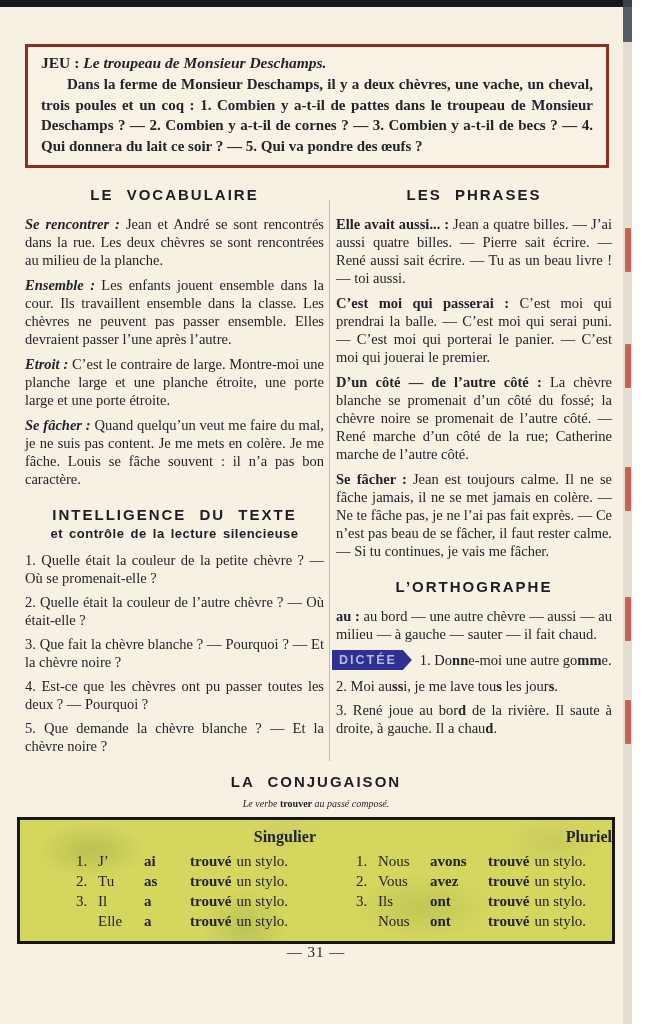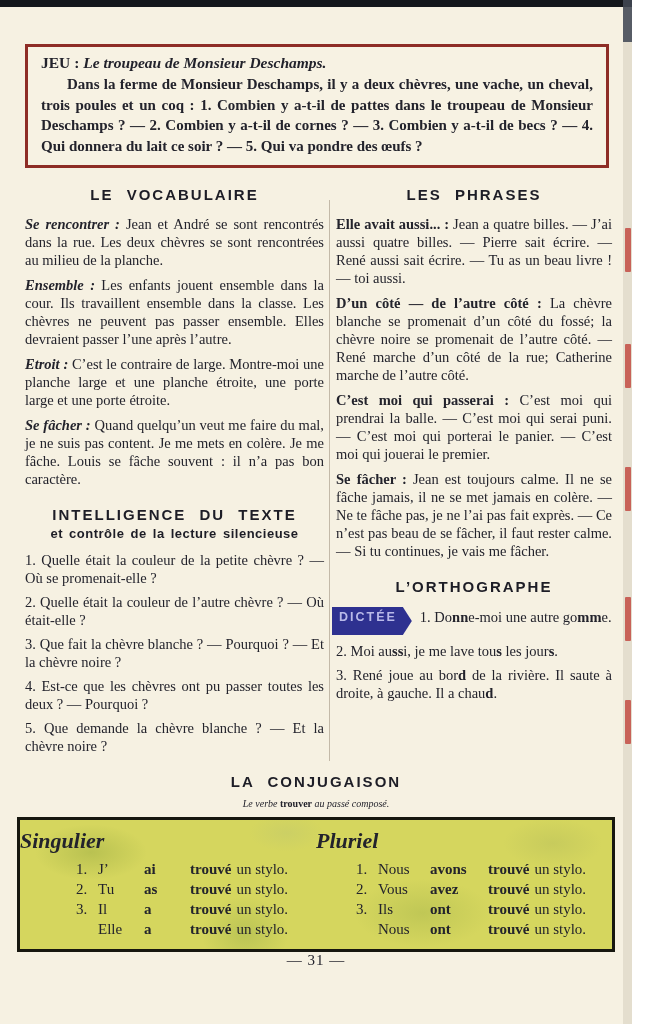--- a/index.html
+++ b/index.html
@@ -42,42 +42,42 @@
   .term-bold{font-weight:bold;}
   .question{font-size:14.5px;line-height:18px;text-align:justify;margin:0 0 6px;}
   .mt-section{margin-top:18px;}
 
   
   .dictee-row{display:flex;align-items:flex-start;margin:3px 0 7px -4px;}
   .dictee-badge{
     flex:none;background:#2e3190;color:#b9bae9;
     font-family:"Liberation Sans","DejaVu Sans",sans-serif;
     font-weight:bold;font-size:12.5px;letter-spacing:2px;
-    padding:3px 15px 11px 7px;margin:0 8px 0 0;
+    padding:3px 15px 3px 7px;margin:0 8px 0 0;
     clip-path:polygon(0 0,calc(100% - 9px) 0,100% 50%,calc(100% - 9px) 100%,0 100%);
   }
   .dictee-item{font-size:14.5px;line-height:18px;text-align:justify;margin:0 0 6px;}
 
   
   .conj-heading{margin-top:12px;margin-bottom:8px;}
   .conj-subtitle{text-align:center;font-style:italic;font-size:10px;margin:0 0 8px;}
   .conj-subtitle b{font-style:normal;}
   .conj-box{
     margin:0 17px;border:3px solid #17170f;
     background-color:#d5d65e;
     background-image:
       radial-gradient(ellipse 90px 45px at 12% 25%, rgba(140,160,60,.38), transparent 62%),
       radial-gradient(ellipse 110px 55px at 68% 72%, rgba(148,168,68,.32), transparent 62%),
       radial-gradient(ellipse 70px 60px at 38% 88%, rgba(120,150,60,.28), transparent 62%),
       radial-gradient(ellipse 80px 40px at 90% 18%, rgba(168,178,88,.3), transparent 62%),
       radial-gradient(ellipse 60px 30px at 45% 10%, rgba(190,198,110,.4), transparent 62%);
     padding:8px 0 10px;display:flex;
   }
   .conj-half{width:50%;flex:none;}
-  .conj-half-head{text-align:left;font-weight:bold;font-style:italic;font-size:22px;margin:0 0 5px;}
+  .conj-half-head{text-align:right;font-weight:bold;font-size:16px;margin:0 0 5px;}
   .conj-row{display:grid;font-size:15px;line-height:20px;}
   .conj-row.sing{grid-template-columns:22px 46px 46px auto;padding-left:56px;}
   .conj-row.plur{grid-template-columns:22px 52px 58px auto;padding-left:40px;}
   .conj-aux,.conj-part{font-weight:bold;}
   .conj-part{padding-right:5px;}
 
   .page-number{text-align:center;font-size:15px;letter-spacing:1px;margin-top:0;}
 </style>
 </head>
 <body>
@@ -151,34 +151,38 @@
     <div class="col-divider"></div>
 
     <div class="col-right">
       <div class="section-heading">LES PHRASES</div>
 
       <p class="para">
         <span class="term-bold">Elle avait aussi... :</span>
         <span>Jean a quatre billes. — J’ai aussi quatre billes. — Pierre sait écrire. — René aussi sait écrire. — Tu as un beau livre ! — toi aussi.</span>
       </p>
       <p class="para">
+        <span class="term-bold">C’est moi qui passerai :</span>
+        <span>C’est moi qui prendrai la balle. — C’est moi qui serai puni. — C’est moi qui porterai le panier. — C’est moi qui jouerai le premier.</span>
+      </p>
+      <p class="para">
         <span class="term-bold">D’un côté — de l’autre côté :</span>
         <span>La chèvre blanche se promenait d’un côté du fossé; la chèvre noire se promenait de l’autre côté. — René marche d’un côté de la rue; Catherine marche de l’autre côté.</span>
       </p>
       <p class="para">
-        <span class="term-bold">C’est moi qui passerai :</span>
-        <span>C’est moi qui prendrai la balle. — C’est moi qui serai puni. — C’est moi qui porterai le panier. — C’est moi qui jouerai le premier.</span>
-      </p>
-      <p class="para">
         <span class="term-bold">Se fâcher :</span>
         <span>Jean est toujours calme. Il ne se fâche jamais, il ne se met jamais en colère. — Ne te fâche pas, je ne l’ai pas fait exprès. — Ce n’est pas beau de se fâcher, il faut rester calme. — Si tu continues, je vais me fâcher.</span>
       </p>
 
       <div class="section-heading mt-section">L’ORTHOGRAPHE</div>
 
+      <p class="para">
+        <span class="term-bold">au :</span>
+        <span>au bord — une autre chèvre — aussi — au milieu — à gauche — sauter — il fait chaud.</span>
+      </p>
 
       <div class="dictee-row">
         <span class="dictee-badge">DICTÉE</span>
         <p class="dictee-item" style="margin:1px 0 0">
           <span>1.</span>
           <span>Do<b>nn</b>e-moi une autre go<b>mm</b>e.</span>
         </p>
       </div>
       <p class="dictee-item">
         <span>2.</span>

